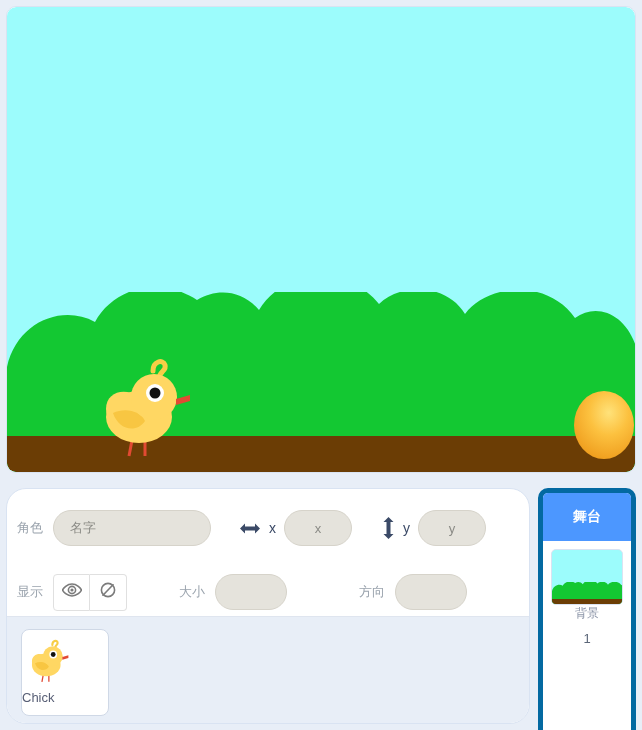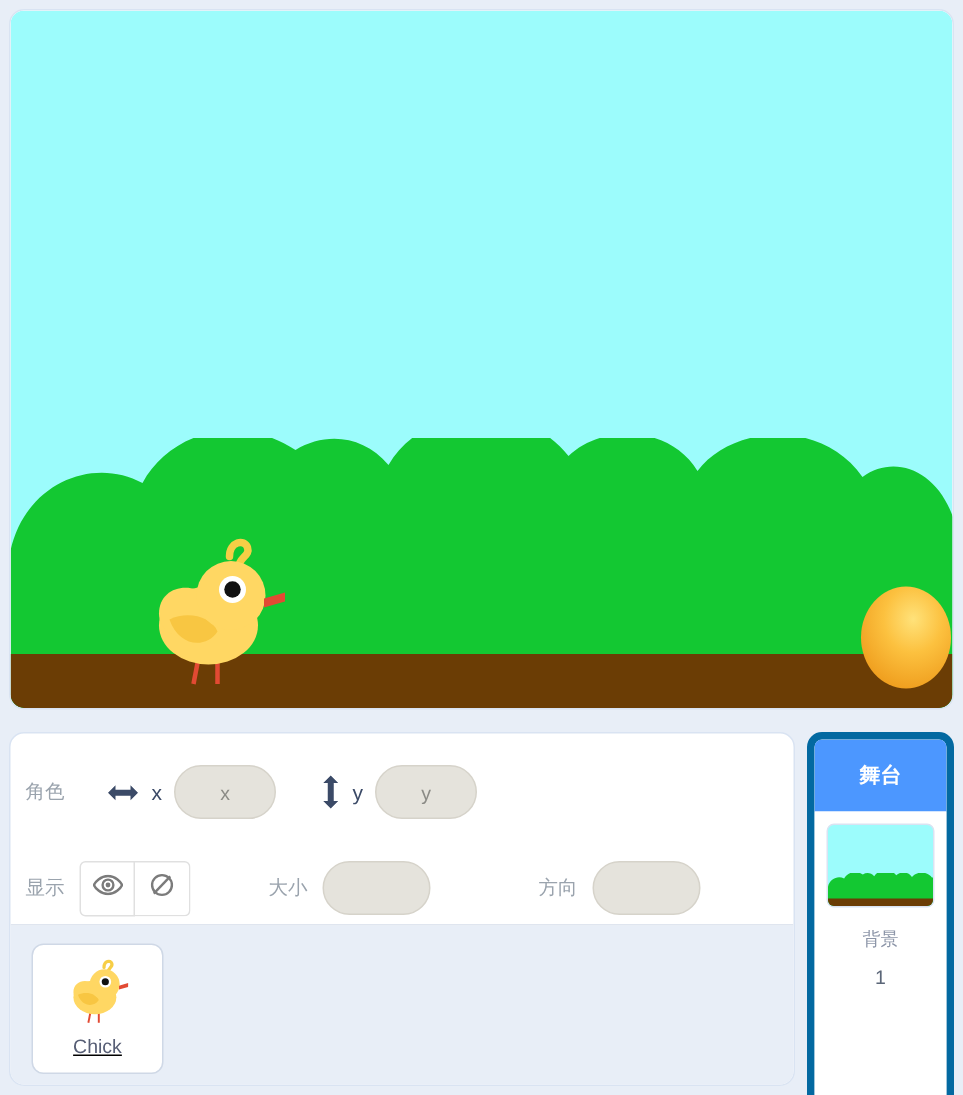--- a/index.html
+++ b/index.html
@@ -71,24 +71,23 @@
 
   
   #sprite-pane {
     position: absolute;
     left: 6px;
     top: 488px;
     width: 524px;
     height: 236px;
     background: #ffffff;
     border: 1px solid #d9e3f2;
-    border-radius: 10px;
-    box-sizing: border-box;
-    overflow: hidden;
-    text-decoration: underline;
+    border-radius: 20px;
+    box-sizing: border-box;
+    overflow: hidden;
   }
   #sprite-info {
     height: 128px;
     border-bottom: 1px solid #dfe5ef;
     box-sizing: border-box;
     position: relative;
   }
   .info-row {
     position: absolute;
     left: 0; right: 0;
@@ -163,21 +162,21 @@
   }
   .sprite-card {
     width: 88px;
     height: 87px;
     background: #fff;
     border: 1px solid #cfd8e6;
     border-radius: 8px;
     box-sizing: border-box;
     display: flex;
     flex-direction: column;
-    align-items: center;
+    align-items: flex-start;
     justify-content: flex-start;
     padding-top: 6px;
   }
   .sprite-thumb {
     width: 52px;
     height: 50px;
     display: flex;
     align-items: center;
     justify-content: center;
   }
@@ -233,21 +232,20 @@
     left: 0; right: 0; bottom: 0;
     height: 22px;
   }
   #stage-thumb .tb-ground {
     position: absolute;
     left: 0; right: 0; bottom: 0;
     height: 5px;
     background: #6b3d05;
   }
   .stage-label {
-    margin-top: 13px;
     font-size: 12px;
     color: #8c95a8;
   }
   .stage-count {
     margin-top: 9px;
     font-size: 13px;
     color: #5b6678;
   }
 </style>
 </head>
@@ -295,20 +293,21 @@
 </div>
 
 <div id="sprite-pane">
 
   <div id="sprite-info">
 
     <div class="info-row row1">
       <div style="width:10px"></div>
       <span class="field-label">角色</span>
 
+      <div class="pill name">名字</div>
 
       <div style="width:28px"></div>
 
       <span class="axis-icon">
         <svg width="22" height="13" viewBox="0 0 22 13">
           <path d="M1,6.5 L6,1.5 L6,4.5 L16,4.5 L16,1.5 L21,6.5 L16,11.5 L16,8.5 L6,8.5 L6,11.5 Z" fill="#3b4a67"></path>
         </svg>
       </span>
       <span class="axis-letter">x</span>
 

